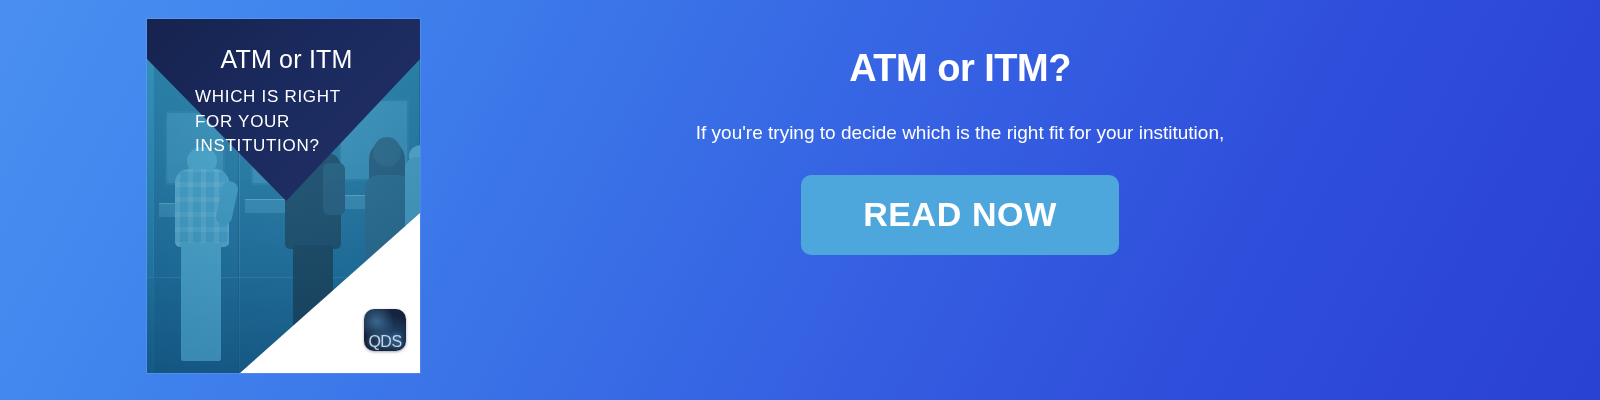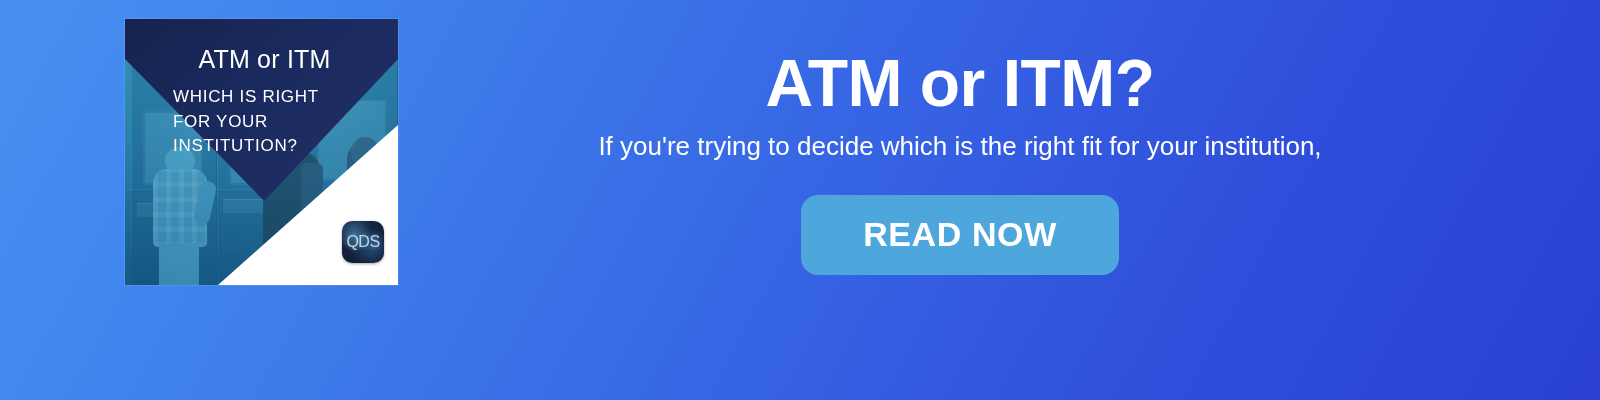--- a/index.html
+++ b/index.html
@@ -22,24 +22,24 @@
                 #4187EE 14%,
                 #3B75E8 34%,
                 #3560E2 56%,
                 #2F4EDB 76%,
                 #2A41D4 100%);
   }
 
   
   .cover-wrap {
     position: absolute;
-    left: 125px;
+    left: 147px;
     top: 19px;
     width: 273px;
-    height: 266px;
+    height: 354px;
     overflow: hidden;
     background: #1f4f79;
     box-shadow: 0 0 0 1px rgba(255,255,255,0.10);
   }
 
   
   .cover-photo {
     position: absolute;
     inset: 0;
     background:
@@ -187,21 +187,21 @@
     bottom: 22px;
     width: 42px;
     height: 42px;
     border-radius: 10px;
     background:
       radial-gradient(60% 60% at 30% 30%, rgba(90,160,210,0.55), rgba(0,0,0,0) 70%),
       radial-gradient(70% 70% at 72% 65%, rgba(60,130,190,0.45), rgba(0,0,0,0) 72%),
       linear-gradient(145deg, #182a46, #0d1830);
     box-shadow: 0 1px 3px rgba(0,0,0,0.35);
     display: flex;
-    align-items: center;
+    align-items: flex-end;
     justify-content: center;
     overflow: hidden;
   }
   .logo-text {
     color: #b9d7ea;
     font-size: 16px;
     font-weight: 400;
     letter-spacing: -0.5px;
     text-shadow: 0 0 4px rgba(150,200,235,0.6);
   }
@@ -212,46 +212,46 @@
     left: 470px;
     top: 0;
     width: 980px;
     height: 400px;
     text-align: center;
   }
   .headline {
     margin: 0;
     padding-top: 48px;
     color: #ffffff;
-    font-size: 66px;
+    font-size: 38px;
     font-weight: bold;
     letter-spacing: -0.5px;
     line-height: 1.08;
   }
   .subcopy {
-    margin: 6px auto 0;
+    margin: 28px auto 0;
     width: 920px;
     color: #ffffff;
-    font-size: 26px;
+    font-size: 19px;
     font-weight: 400;
     line-height: 1.68;
   }
   .cta-row {
     margin-top: 26px;
   }
   .cta-button {
     display: inline-block;
     background: #4EA7DC;
     color: #ffffff;
     font-size: 34px;
     font-weight: bold;
     letter-spacing: 0.6px;
     padding: 22px 62px 24px;
     border: none;
-    border-radius: 17px;
+    border-radius: 10px;
     cursor: pointer;
     line-height: 1;
     font-family: "Liberation Sans", sans-serif;
   }
 </style>
 </head>
 <body>
 
 <div class="banner">
 

